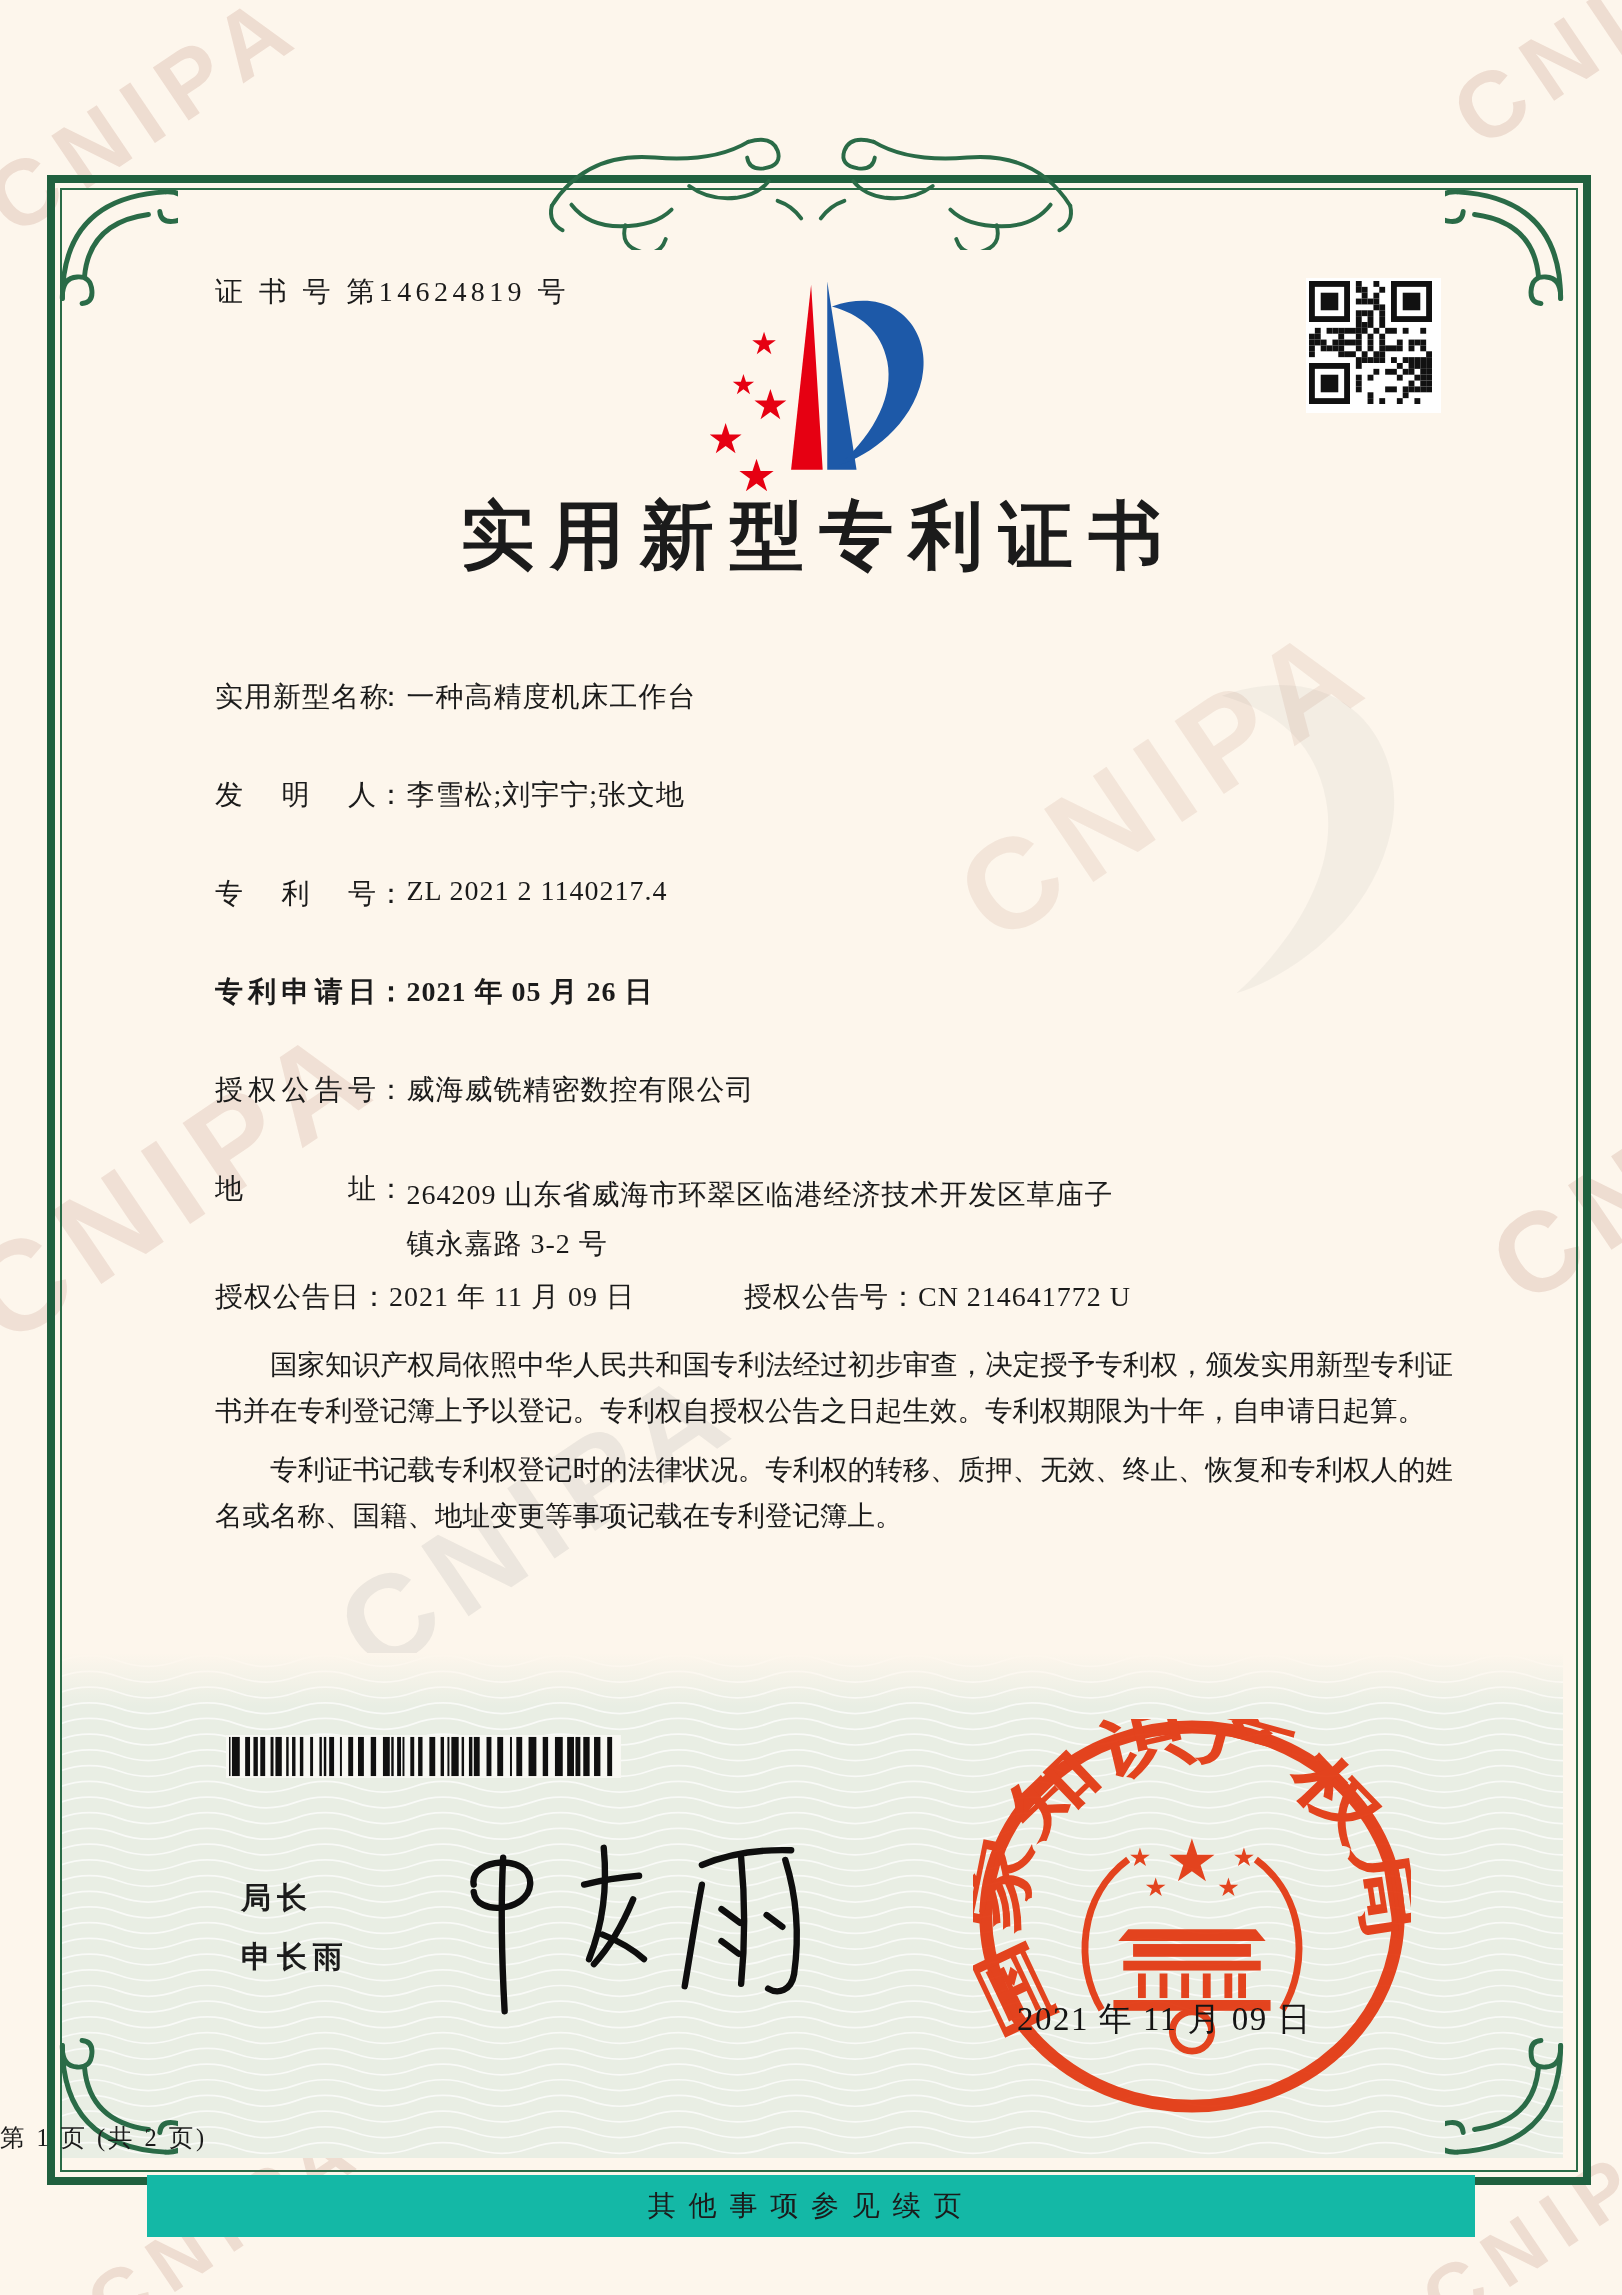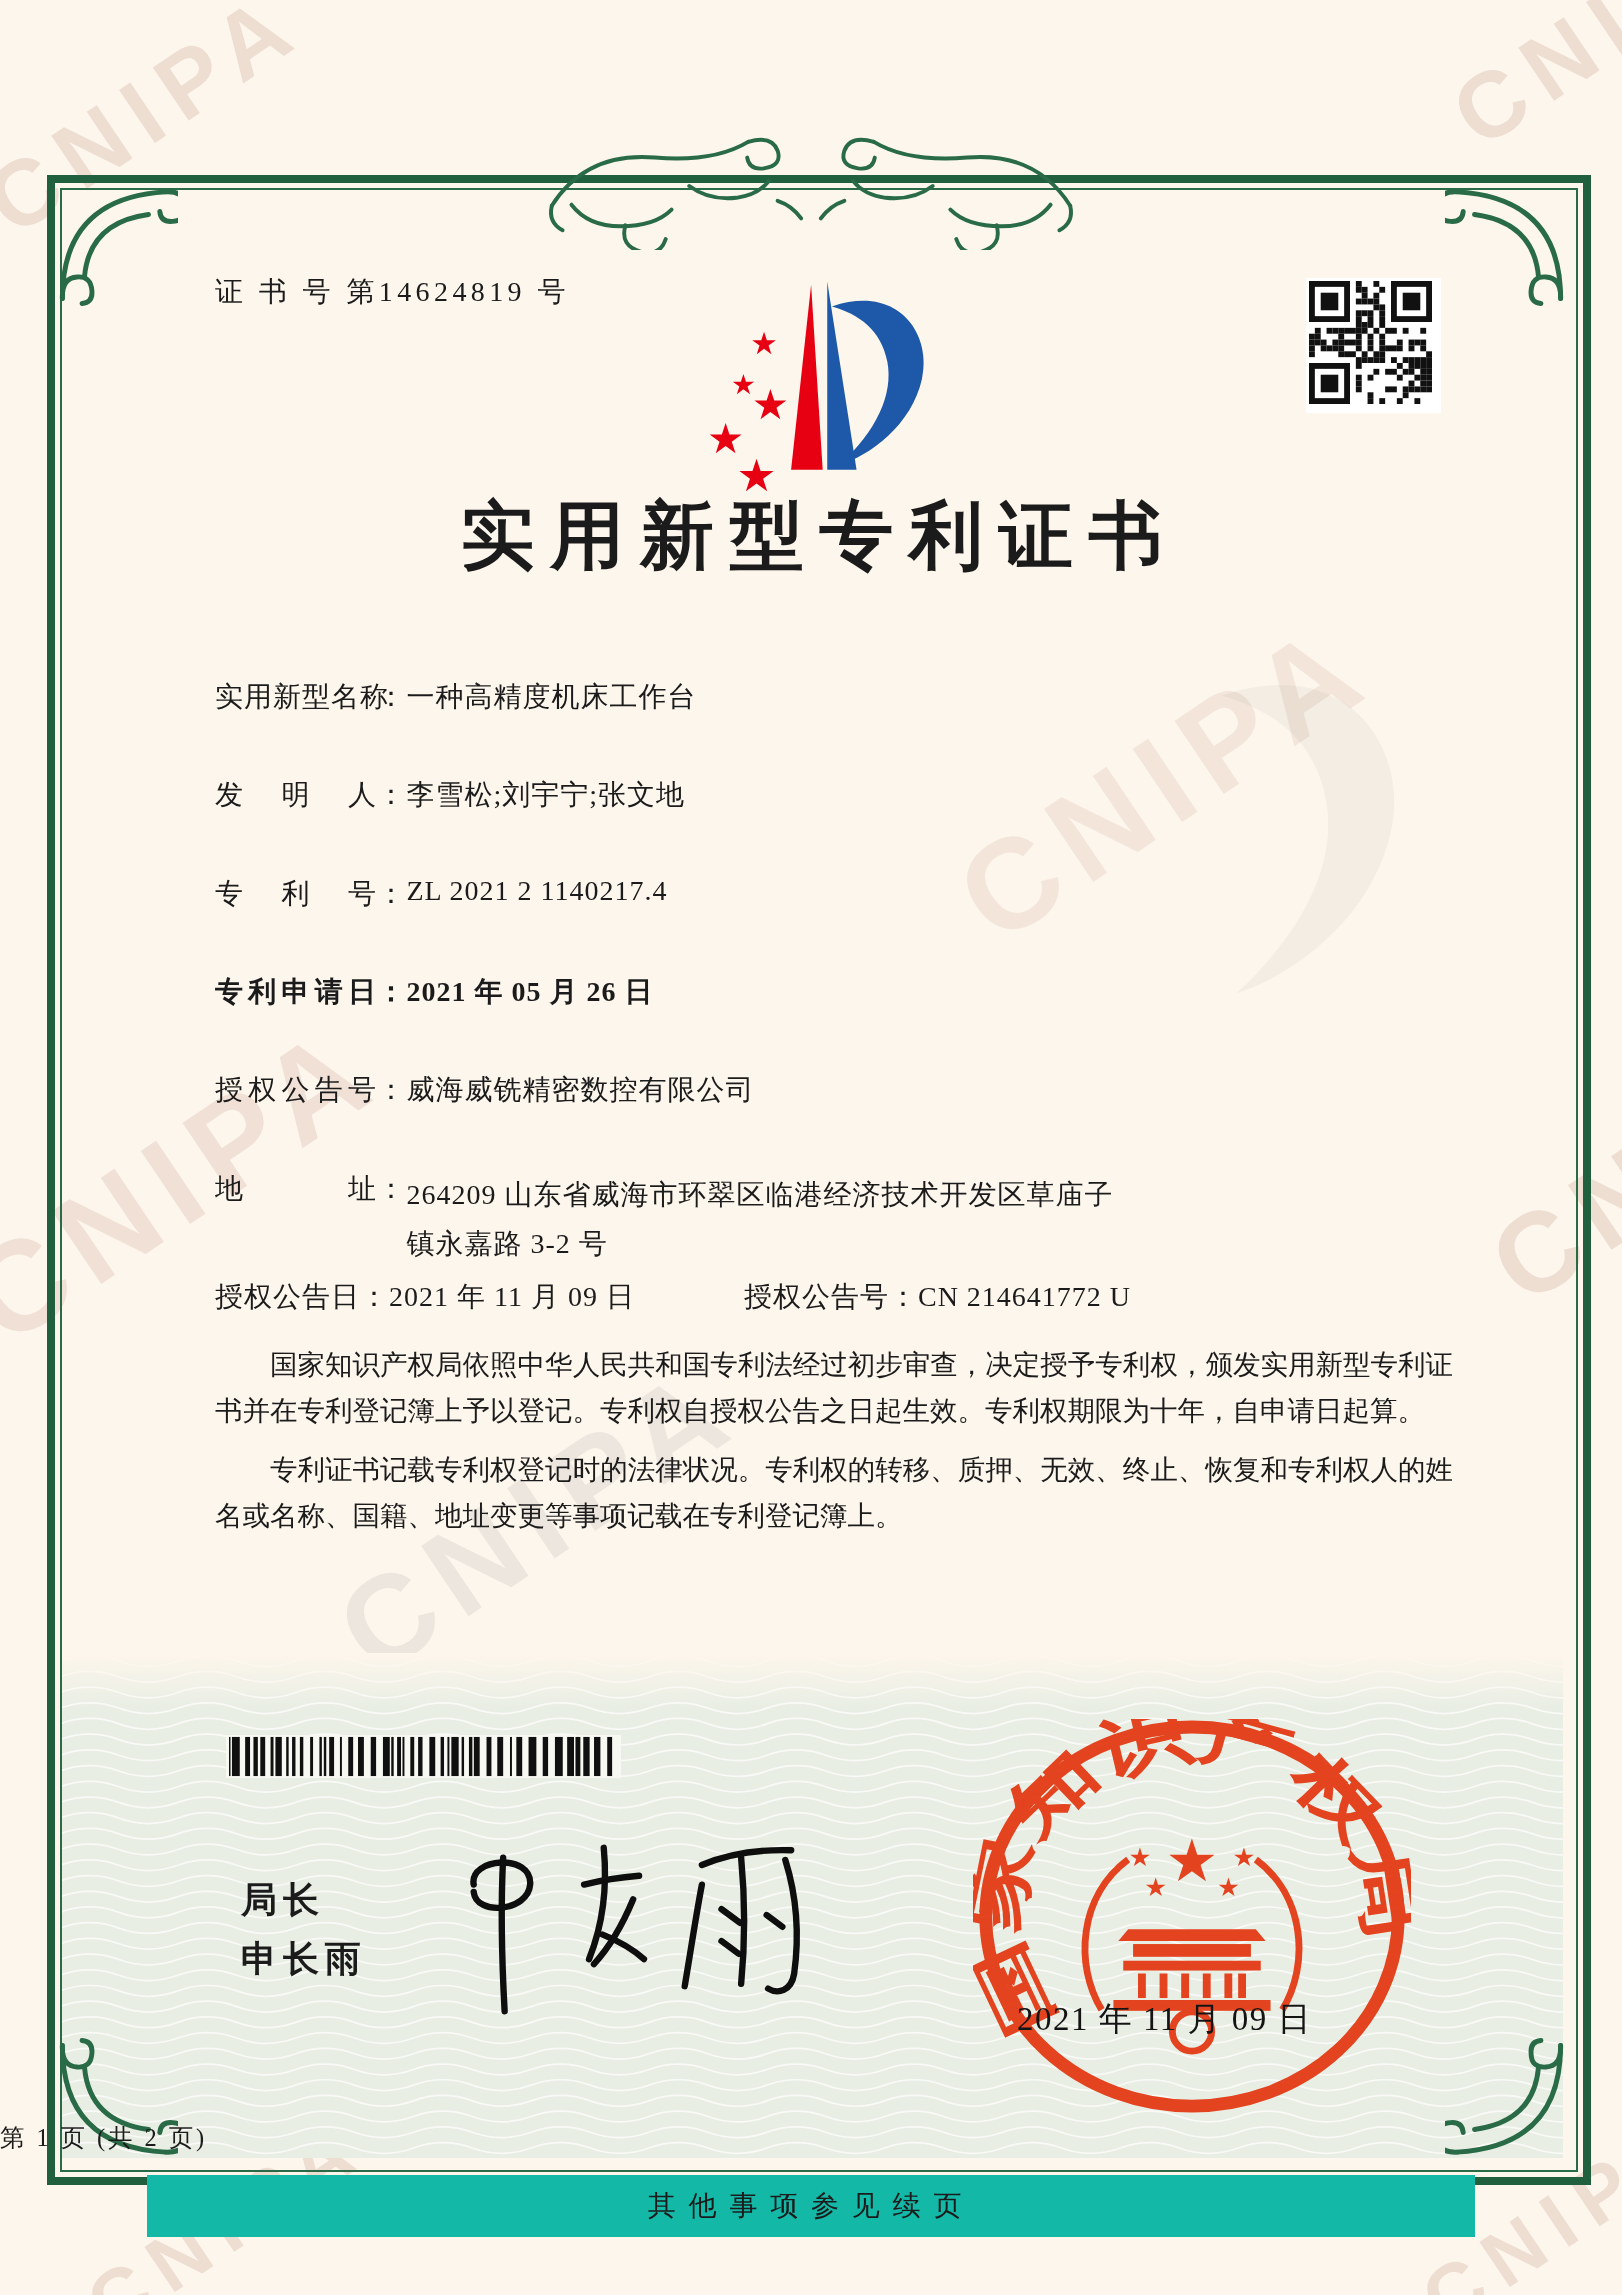--- a/index.html
+++ b/index.html
@@ -33,22 +33,22 @@
   .fvalue{display:inline-block;vertical-align:top;}
   .addr-val{white-space:normal;width:874px;line-height:49px;}
   .grant-no-group{margin-left:101px;}
   
   .paras{position:absolute;left:215px;top:1342px;width:1238px;font-size:27.5px;line-height:46px;
       text-align:justify;z-index:5;}
   .paras p{margin:0;text-indent:2em;}
   .paras p + p{margin-top:12.8px;}
   
   .barcode{position:absolute;left:226px;top:1735px;width:395px;height:43px;background:#f8f8f3;z-index:5;}
-  .officer{position:absolute;left:241px;top:1871px;font-family:Liberation Serif, serif;
-      font-weight:700;font-size:36px;letter-spacing:5.9px;line-height:59px;z-index:5;}
+  .officer{position:absolute;left:241px;top:1871px;font-family:Liberation Mono, monospace;
+      font-weight:700;font-size:30px;letter-spacing:5.9px;line-height:59px;z-index:5;}
   .signature{position:absolute;left:427px;top:1811px;width:432px;height:211px;z-index:5;}
   .seal{position:absolute;left:973px;top:1719px;width:438px;height:399px;z-index:6;opacity:.94;}
   .seal-date{position:absolute;left:1017px;top:1997px;font-size:33px;letter-spacing:1.5px;z-index:7;color:#141414;}
   .pageno{position:absolute;left:0;top:2121px;width:100%;text-align:left;font-size:24.5px;letter-spacing:2.9px;z-index:5;}
   .footnote{position:absolute;left:147px;top:2175px;width:1328px;height:62px;background:#14b8a6;z-index:4;
       display:flex;align-items:center;justify-content:center;font-size:28px;letter-spacing:12.8px;}
 </style>
 </head>
 <body>
 

